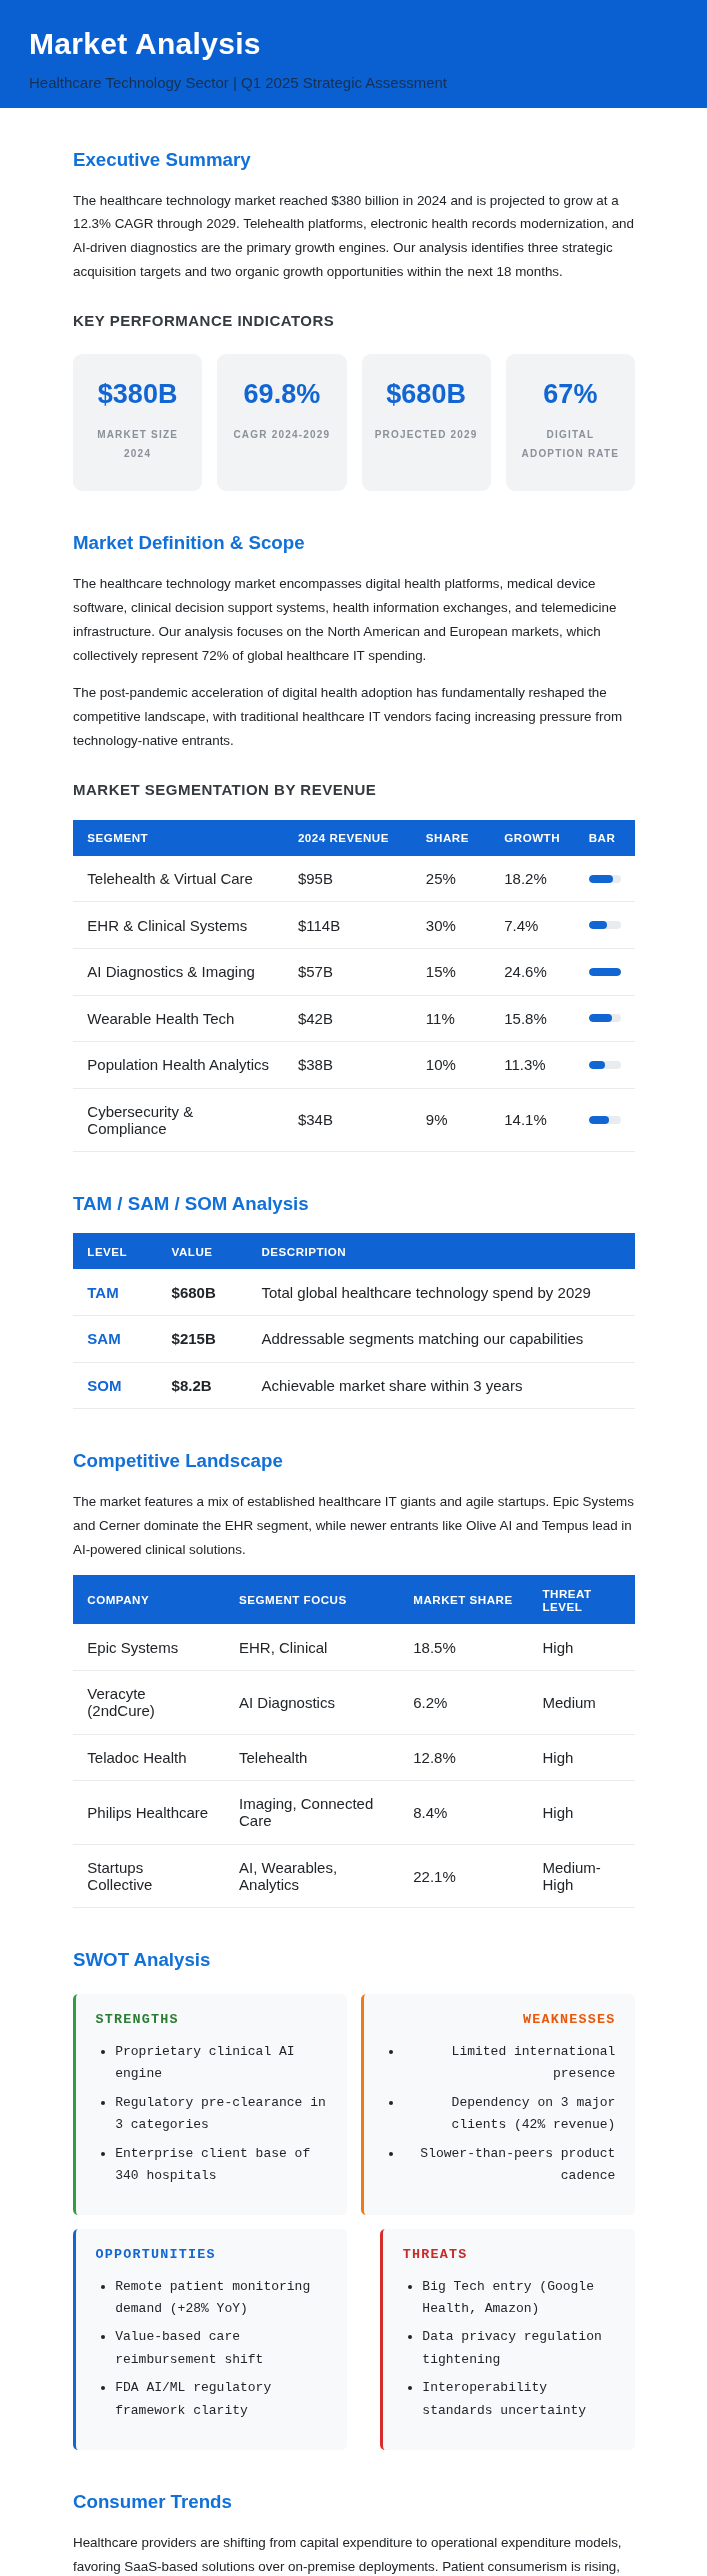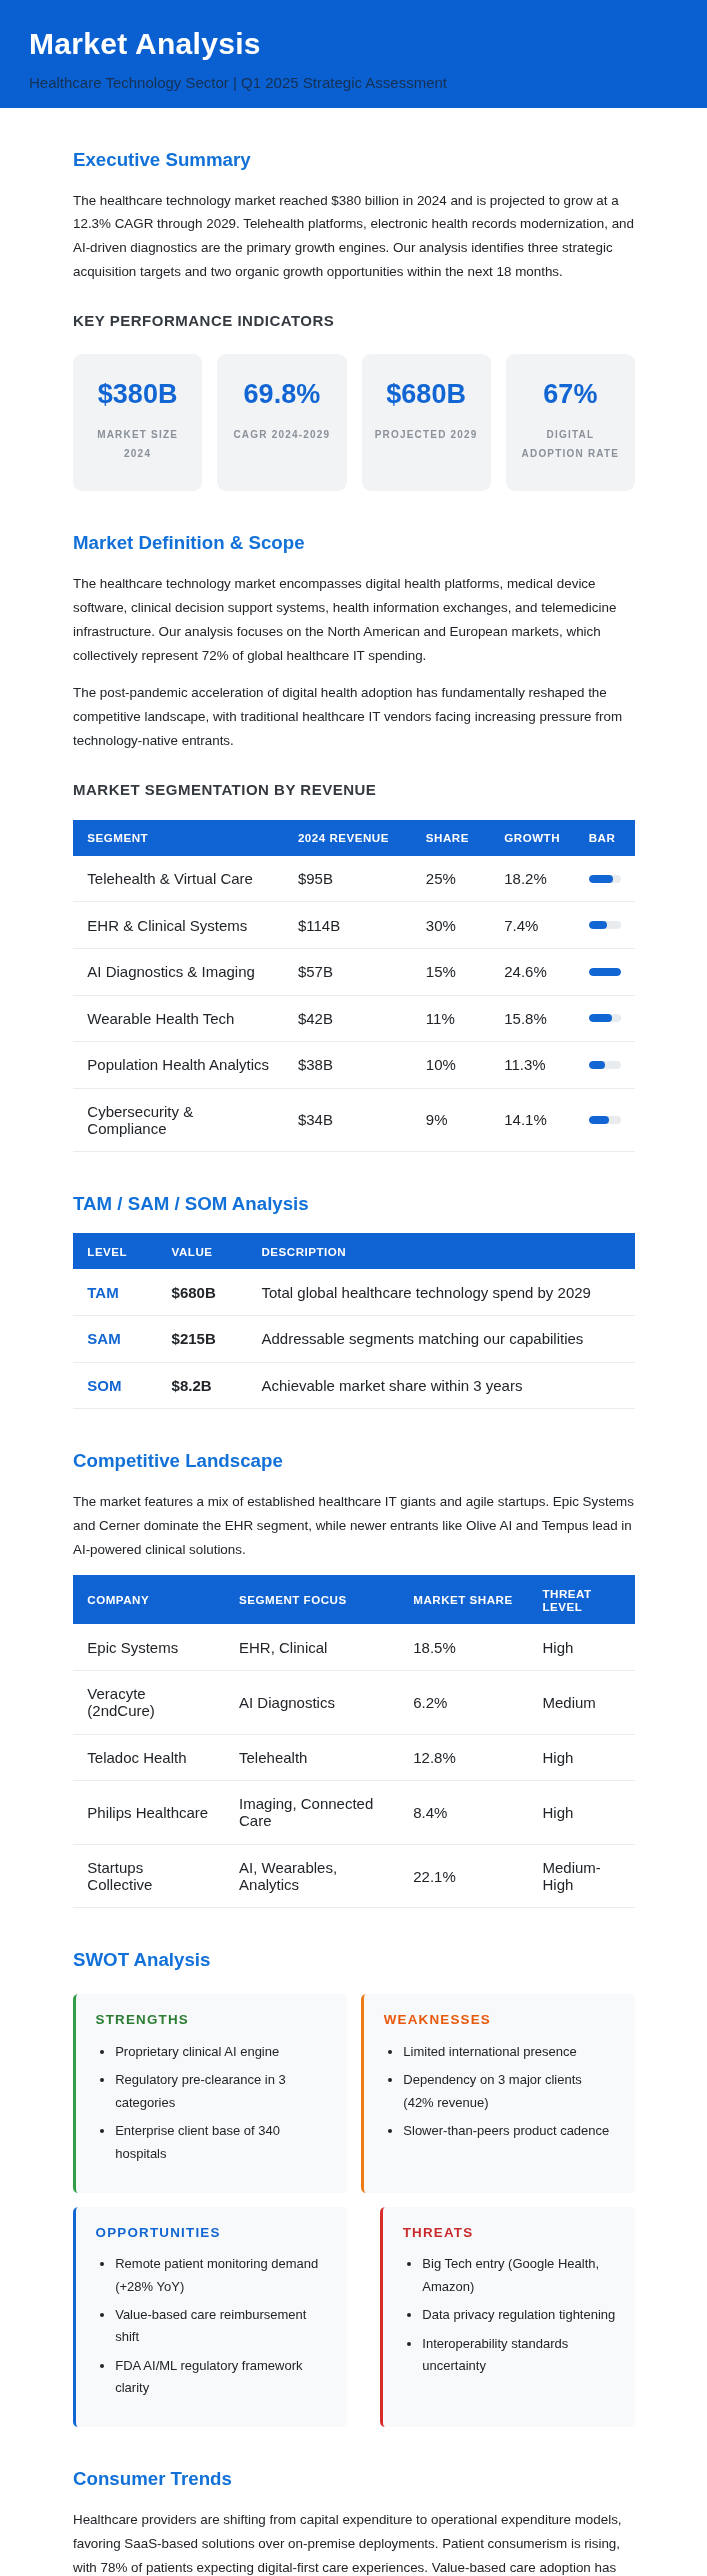--- a/index.html
+++ b/index.html
@@ -30,26 +30,26 @@
     background: #0f63d2; color: #fff; text-align: left;
     font-size: 11.6px; font-weight: 700; letter-spacing: 0.5px; padding: 11.6px 14.3px;
   }
   tbody td { font-size: 15px; padding: 14.3px; border-bottom: 0.9px solid #e9ecef; vertical-align: middle; }
   td.level-cell { color: #1266d3; font-weight: 700; }
   td.bold-cell { font-weight: 700; }
   .bar-track { width: 32px; height: 8px; background: #e9ecef; border-radius: 4.5px; overflow: hidden; }
   .bar-fill { height: 100%; background: #1266d3; border-radius: 4.5px; }
   
   .swot-grid { display: grid; grid-template-columns: 1fr 1fr; gap: 14.3px; margin: 23px 0 5.3px; }
-  .swot-card { background: #f8f9fa; border-left: 3.6px solid #ccc; border-radius: 5.3px; padding: 18px 19.6px 21.4px; }
+  .swot-card { background: #f8f9fa; border-left: 3.6px solid #ccc; border-radius: 5.3px; padding: 18px 19.6px 21.4px; font-family: Liberation Mono, monospace; }
   .swot-title { font-size: 13.4px; font-weight: 700; letter-spacing: 1.2px; margin-bottom: 13.4px; }
   .swot-card ul { margin: 0; padding-left: 19.6px; }
   .swot-card li { font-size: 13px; line-height: 1.72; margin-bottom: 6.2px; color: #212529; }
   .q-strengths { border-color: #2f9e44; }     .q-strengths .swot-title { color: #2b7d33; }
-  .q-weaknesses { border-color: #f07b16; }    .q-weaknesses .swot-title { color: #e8590c; }
+  .q-weaknesses { border-color: #f07b16; text-align: right; }    .q-weaknesses .swot-title { color: #e8590c; }
   .q-opportunities { border-color: #1266d3; } .q-opportunities .swot-title { color: #1266d3; }
   .q-threats { border-color: #d62c2c; margin-left: 19px; }       .q-threats .swot-title { color: #c92a2a; }
 </style>
 </head>
 <body>
 
 <header class="page-header">
   <h1>Market Analysis</h1>
   <div class="subtitle">Healthcare Technology Sector | Q1 2025 Strategic Assessment</div>
 </header>

